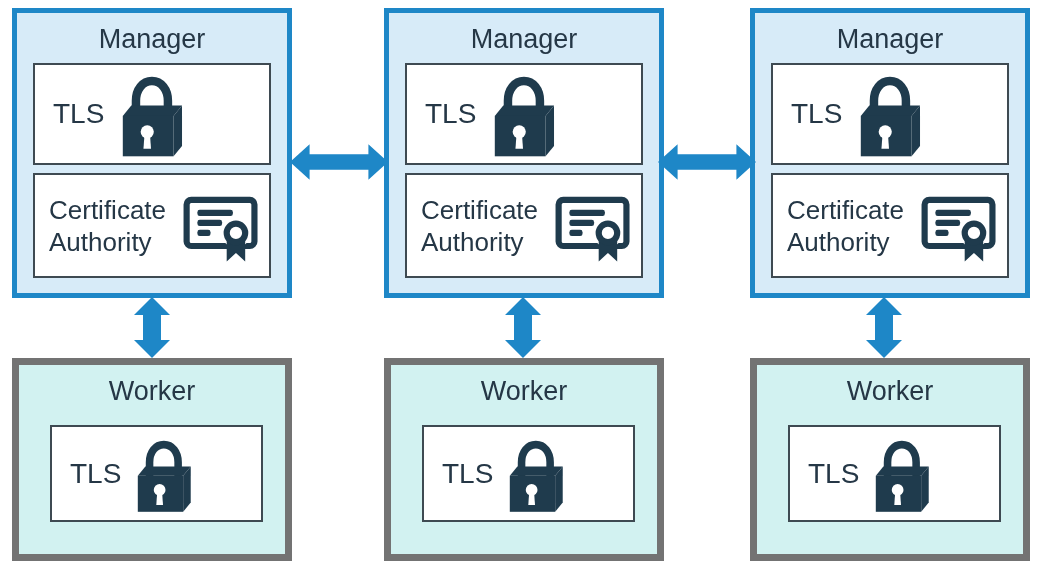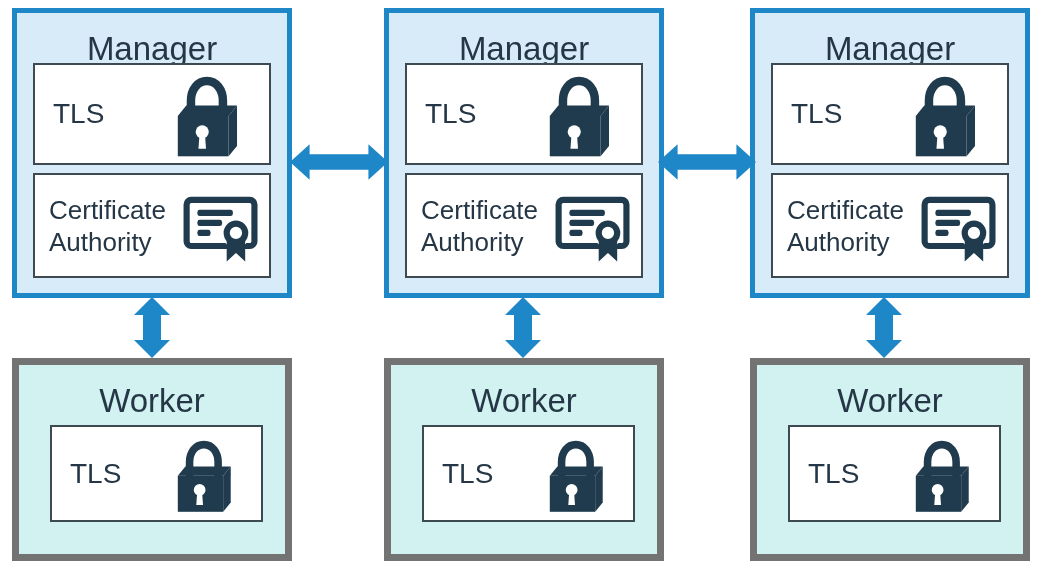--- a/index.html
+++ b/index.html
@@ -26,32 +26,32 @@
     top: 358px;
     height: 203px;
     border: 7px solid #737373;
     background: #D2F2F1;
   }
   .col1 { left: 12px; }
   .col2 { left: 384px; }
   .col3 { left: 750px; }
   .node-title {
     text-align: center;
-    margin-top: 17px;
-    font-size: 33px;
+    margin-top: 11px;
+    font-size: 27px;
     color: #253746;
   }
   .inner-box {
     position: absolute;
     background: #FFFFFF;
     border: 2px solid #3E4A52;
     box-sizing: border-box;
     display: flex;
     align-items: center;
-    justify-content: space-between;
+    justify-content: flex-start;
   }
   .manager .tls-box { left: 16px; top: 50px; width: 238px; height: 102px; padding: 0 16px 0 18px; }
   .manager .ca-box  { left: 16px; top: 160px; width: 238px; height: 105px; padding: 0 10px 0 14px; }
   .worker .tls-box  { left: 31px; top: 60px; width: 213px; height: 97px; padding: 0 16px 0 18px; }
   .inner-label {
     font-size: 28px;
     color: #253746;
   }
   .ca-label {
     font-size: 26px;

